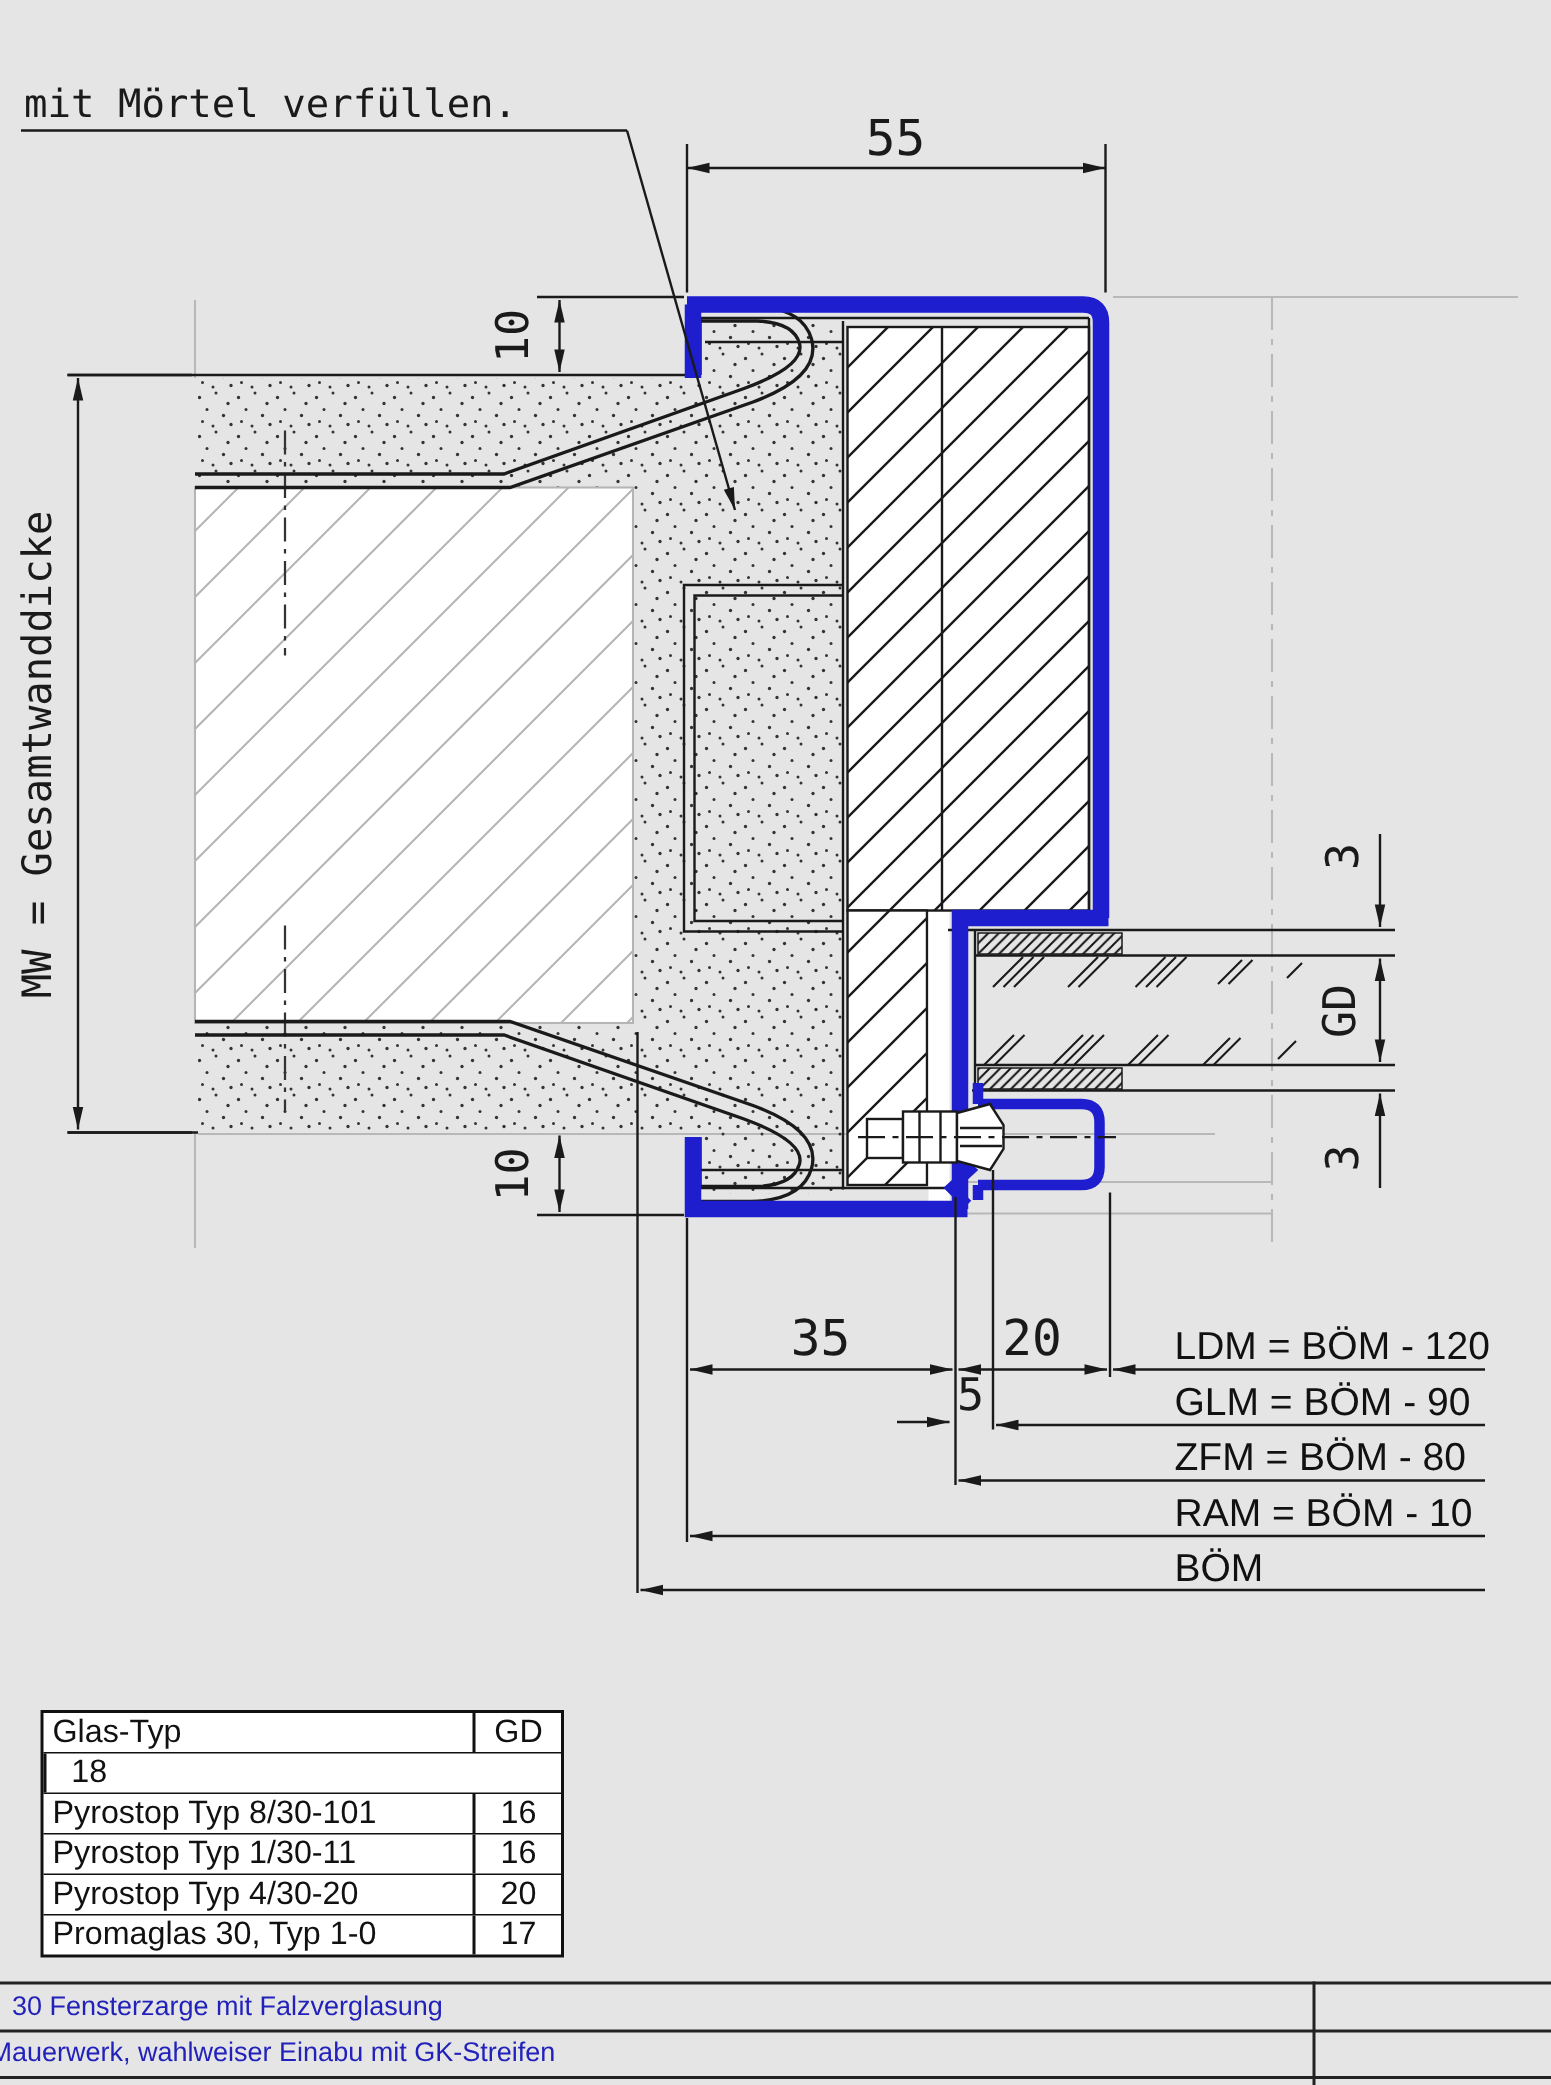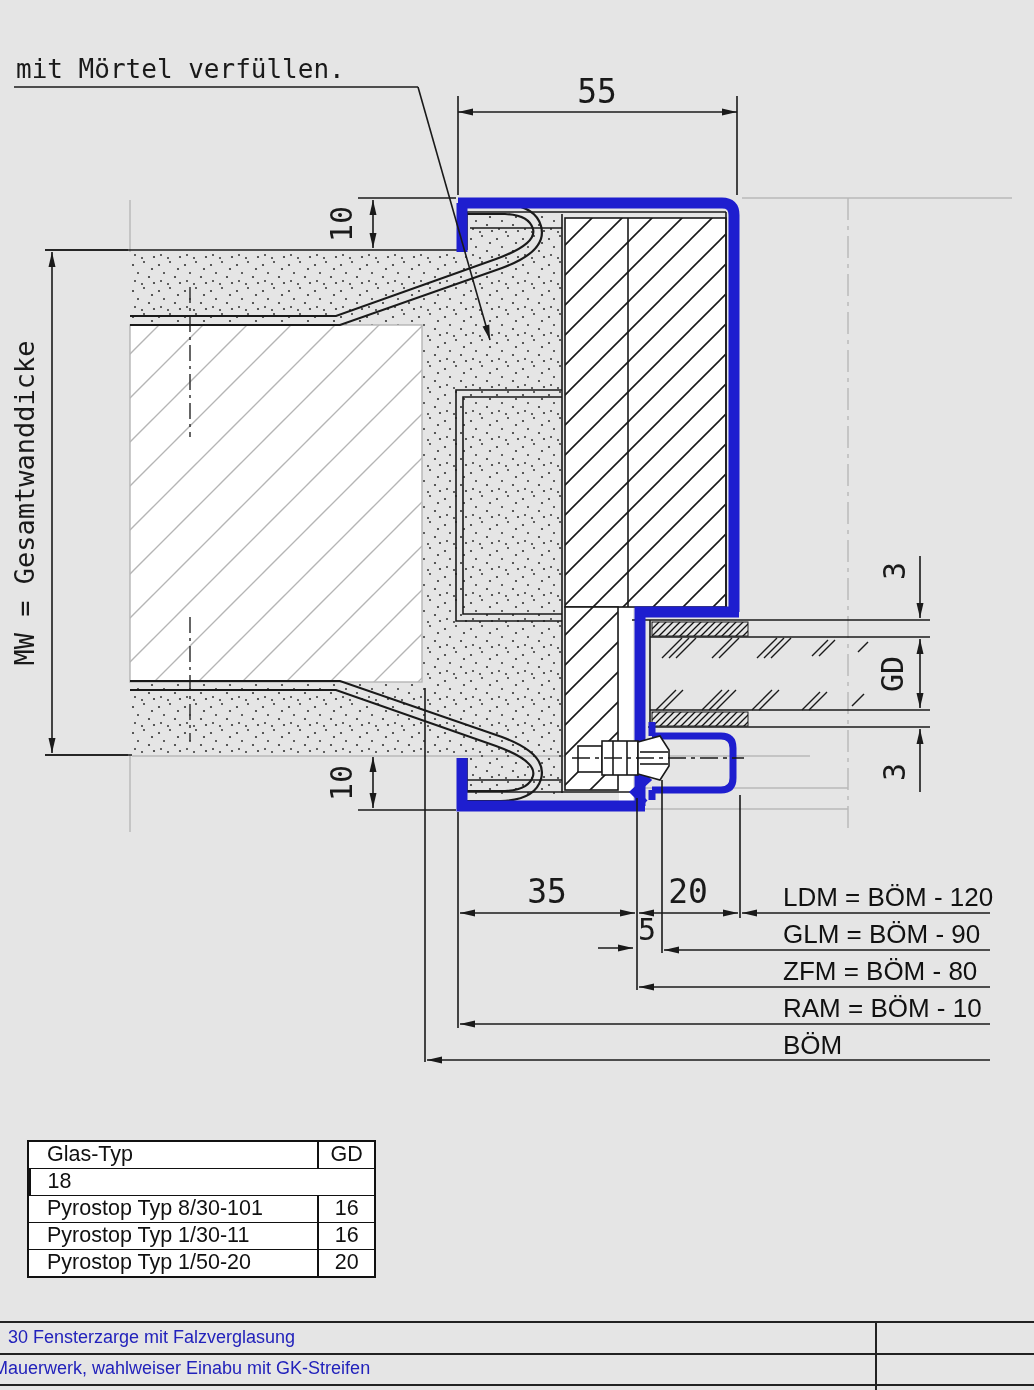--- a/index.html
+++ b/index.html
@@ -10,21 +10,21 @@
   .lbl{font-family:"Liberation Sans",sans-serif;fill:#111;font-size:26px;}
   .thin{stroke:#1a1a1a;stroke-width:1.6;fill:none;}
   .gray{stroke:#b8b8b8;stroke-width:1.4;fill:none;}
   .anchor{stroke:#1a1a1a;stroke-width:2.2;fill:none;}
   .dimln{stroke:#1a1a1a;stroke-width:1.6;fill:none;}
   
   #glastable{position:absolute;left:27px;top:1140px;width:345px;border:2px solid #111;
              font-size:21.5px;color:#111;background:#fff;}
   .trow{display:flex;height:26px;line-height:25px;border-top:1.5px solid #111;}
   .trow:first-child{border-top:none;}
-  .tc1{width:282px;padding-left:18px;overflow:hidden;white-space:nowrap;}
+  .tc1{width:282px;padding-left:6px;overflow:hidden;white-space:nowrap;}
   .tc2{width:57px;text-align:center;border-left:2px solid #111;}
   
   .tbline{position:absolute;left:0;width:1034px;background:#222;}
   .tbv{position:absolute;background:#222;width:2px;}
   .tbtext{position:absolute;color:#2222bb;font-size:18px;white-space:nowrap;
           font-family:"Liberation Sans",sans-serif;text-align:right;}
 </style>
 </head>
 <body>
 
@@ -260,22 +260,26 @@
   </div>
   <div class="trow">
     <div class="tc1">Pyrostop Typ 8/30-101</div>
     <div class="tc2">16</div>
   </div>
   <div class="trow">
     <div class="tc1">Pyrostop Typ 1/30-11</div>
     <div class="tc2">16</div>
   </div>
   <div class="trow">
-    <div class="tc1">Pyrostop Typ 1/50-20</div>
+    <div class="tc1">Pyrostop Typ 4/30-20</div>
     <div class="tc2">20</div>
+  </div>
+  <div class="trow">
+    <div class="tc1">Promaglas 30, Typ 1-0</div>
+    <div class="tc2">17</div>
   </div>
 </div>
 
 <div>
   <div class="tbline" style="top:1321px;height:2px;"></div>
   <div class="tbline" style="top:1353px;height:1.5px;"></div>
   <div class="tbline" style="top:1384px;height:2px;"></div>
   <div class="tbv" style="left:875px;top:1321px;height:69px;"></div>
   <div class="tbtext" style="left:8px;top:1327px;">30 Fensterzarge mit Falzverglasung</div>
   <div class="tbtext" style="left:-7px;top:1358px;">Mauerwerk, wahlweiser Einabu mit GK-Streifen</div>

